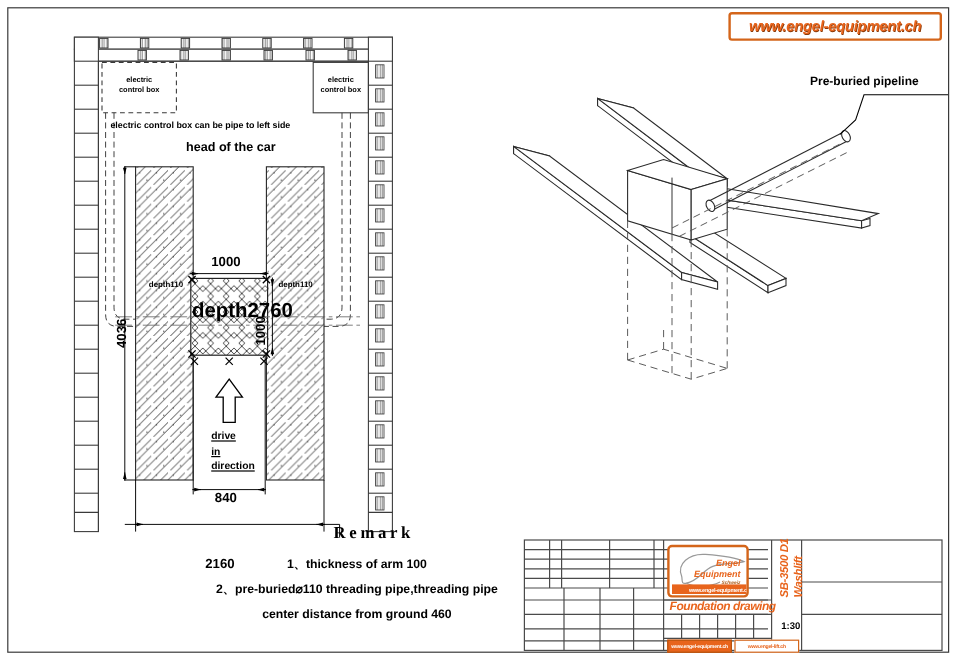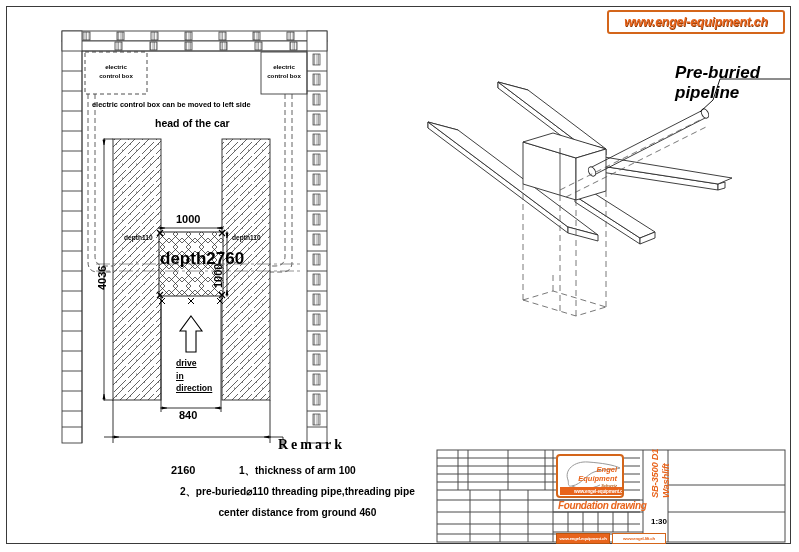--- a/index.html
+++ b/index.html
@@ -40,21 +40,21 @@
   .rot-left{transform:rotate(-90deg);transform-origin:left top;}
   .drive{position:absolute;left:176px;top:357px;font-size:8.6px;font-weight:bold;line-height:12.5px;text-decoration:underline;}
   
   .remark-title{
     position:absolute;left:278px;top:437px;font-size:14px;font-weight:bold;
     letter-spacing:3px;font-family:"Liberation Serif",serif;
   }
   .remark-lines{position:absolute;left:180px;top:460px;font-size:10.2px;font-weight:bold;line-height:21px;text-align:center;}
   .remark-lines div{white-space:nowrap;}
   
-  .pipe-lbl{position:absolute;left:675px;top:63px;font-size:17px;font-weight:bold;font-style:italic;}
+  .pipe-lbl{position:absolute;left:675px;top:63px;font-size:10px;font-weight:bold;}
   .logobox{
     position:absolute;left:556px;top:454px;width:68px;height:44px;
     border:2px solid #d4651a;border-radius:4px;background:#fff;box-sizing:border-box;
     overflow:hidden;
   }
   .logo-word{position:absolute;right:5px;font-style:italic;font-weight:bold;color:#e8641c;}
   .logo-url{
     position:absolute;left:2px;bottom:1px;width:79px;height:8px;
     background:#e8641c;color:#fff;font-size:4.6px;font-weight:bold;
     display:flex;align-items:center;justify-content:center;letter-spacing:-0.2px;
@@ -386,21 +386,21 @@
 
   <div class="ecb" style="left:88px;top:62px;width:56px;">
     <div>electric</div>
     <div>control box</div>
   </div>
   <div class="ecb" style="left:262px;top:62px;width:44px;">
     <div>electric</div>
     <div>control box</div>
   </div>
 
-  <div class="note-move">electric control box can be moved to left side</div>
+  <div class="note-move">electric control box can be pipe to left side</div>
   <div class="head-car">head of the car</div>
 
   <div class="dim" style="left:176px;top:213px;">1000</div>
   <div class="dim rot-left" style="left:212px;top:288px;">1000</div>
   <div class="lbl b" style="left:160px;top:249px;font-size:17px;">depth2760</div>
   <div class="dim-sm" style="left:124px;top:234px;">depth110</div>
   <div class="dim-sm" style="left:232px;top:234px;">depth110</div>
   <div class="dim rot-left" style="left:96px;top:290px;">4036</div>
   <div class="dim" style="left:179px;top:409px;">840</div>
   <div class="dim" style="left:171px;top:464px;">2160</div>

